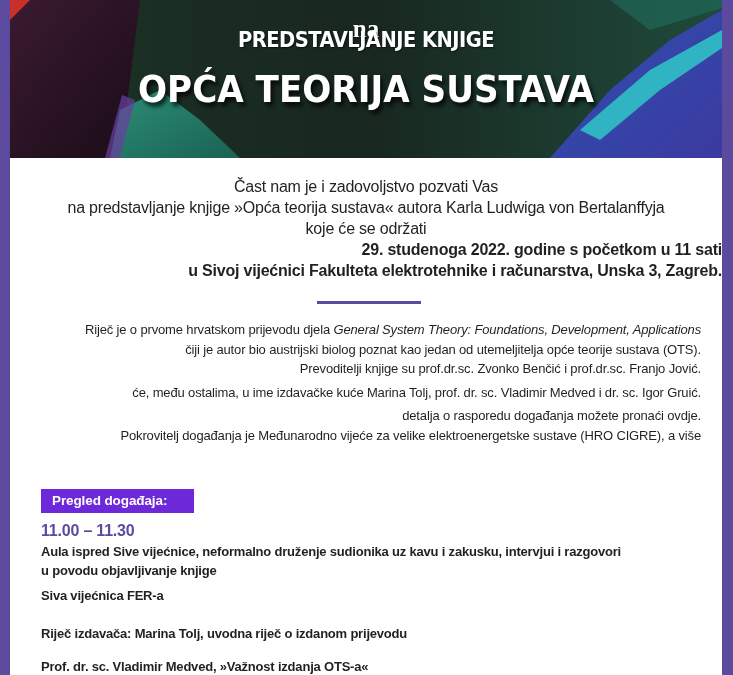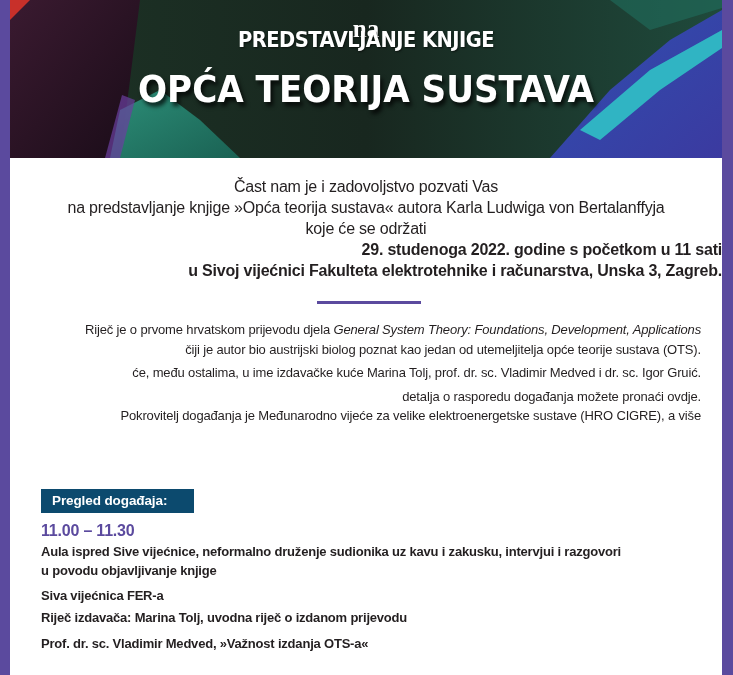--- a/index.html
+++ b/index.html
@@ -41,21 +41,21 @@
       position: absolute; left: 307px; top: 301px; width: 104px; height: 3px; background: #5b4a9e;
     }
     
     .body { position: absolute; left: 31px; top: 320px; width: 660px; color: #231f20; }
     .para { font-size: 13px; line-height: 19.5px; margin-bottom: 4px; letter-spacing: -0.15px; }
     .para .ln { display: block; white-space: nowrap; text-align: right; }
     .para em { font-style: italic; }
     
     .badge {
       position: absolute; left: 31px; top: 489px; width: 153px; height: 24px;
-      background: #0c4a6e; color: #ffffff; font-weight: bold; font-size: 13.5px;
+      background: #6d28d9; color: #ffffff; font-weight: bold; font-size: 13.5px;
       line-height: 24px; padding-left: 11px; letter-spacing: -0.1px;
     }
     .sched { position: absolute; left: 31px; top: 520px; width: 660px; }
     .time { color: #5b4a9e; font-weight: bold; font-size: 16px; line-height: 22px; letter-spacing: -0.2px; }
     .item { color: #231f20; font-weight: bold; font-size: 13px; line-height: 19px; white-space: nowrap; letter-spacing: -0.2px; }
     .block { margin-bottom: 6px; }
   </style>
 </head>
 <body>
 
@@ -108,38 +108,39 @@
     <div class="line bold">29. studenoga 2022. godine s početkom u 11 sati</div>
     <div class="line bold">u Sivoj vijećnici Fakulteta elektrotehnike i računarstva, Unska 3, Zagreb.</div>
   </div>
 
   <div class="divider"></div>
 
   <div class="body">
     <div class="para">
       <span class="ln"><span>Riječ je o prvome hrvatskom prijevodu djela </span><em>General System Theory: Foundations, Development, Applications</em></span>
       <span class="ln">čiji  je autor bio austrijski biolog poznat kao jedan od utemeljitelja opće teorije sustava (OTS).</span>
+      <span class="ln">Prevoditelji knjige su prof.dr.sc. Zvonko Benčić i prof.dr.sc. Franjo Jović.</span>
     </div>
     <div class="para">
       <span class="ln">će, među ostalima, u ime izdavačke kuće Marina Tolj, prof. dr. sc. Vladimir Medved i dr. sc. Igor Gruić.</span>
     </div>
     <div class="para">
       <span class="ln">detalja o rasporedu događanja možete pronaći ovdje.</span>
       <span class="ln">Pokrovitelj događanja je Međunarodno vijeće za velike elektroenergetske sustave (HRO CIGRE), a više</span>
     </div>
   </div>
 
   <div class="badge">Pregled događaja:</div>
 
   <div class="sched">
     <div class="block">
       <div class="time">11.00 – 11.30</div>
       <div class="item">Aula ispred Sive vijećnice, neformalno druženje sudionika uz kavu i zakusku, intervjui i razgovori</div>
       <div class="item">u povodu objavljivanje knjige</div>
     </div>
     <div class="block">
-      <div class="item" style="margin-bottom:3px">Siva vijećnica FER-a</div>
-      <div class="item" style="margin-bottom:7px">Riječ izdavača: Marina Tolj, uvodna riječ o izdanom prijevodu</div>
+      <div class="item" style="margin-bottom:19px">Siva vijećnica FER-a</div>
+      <div class="item" style="margin-bottom:14px">Riječ izdavača: Marina Tolj, uvodna riječ o izdanom prijevodu</div>
       <div class="item">Prof. dr. sc. Vladimir Medved, »Važnost izdanja OTS-a«</div>
     </div>
   </div>
 
 </div>
 
 </body></html>

